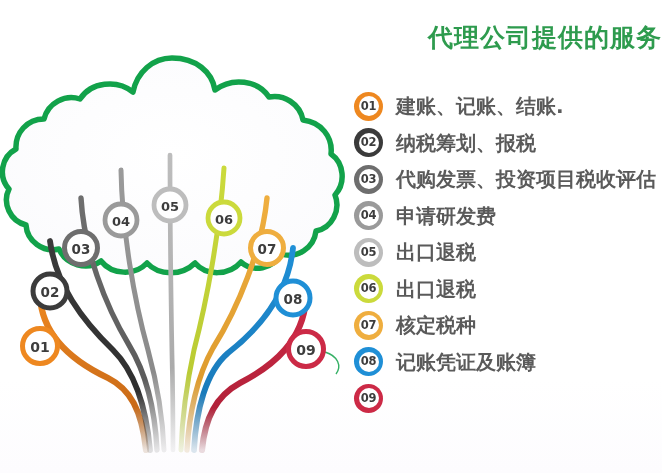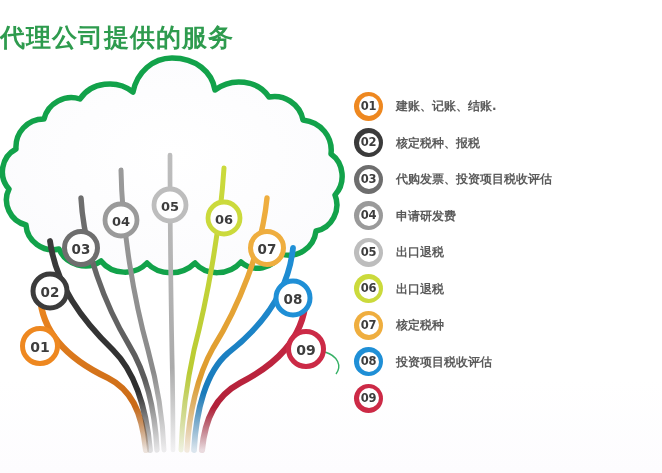--- a/index.html
+++ b/index.html
@@ -20,21 +20,21 @@
     height: 473px;
     background: linear-gradient(180deg, #ffffff 0%, #ffffff 80%, #fdfcfe 100%);
   }
 
   
   #title {
     position: absolute;
     left: 0;
     top: 22px;
     width: 662px;
-    text-align: left;
+    text-align: right;
     font-size: 25px;
     font-weight: bold;
     color: #2E9B4E;
     letter-spacing: 1px;
     line-height: 32px;
     white-space: nowrap;
   }
 
   
   #tree-graphic {
@@ -88,21 +88,21 @@
     position: relative;
     z-index: 3;
     font-size: 11.5px;
     font-weight: bold;
     color: #3d3d3d;
     line-height: 1;
     letter-spacing: -0.3px;
   }
   .legend-label {
     margin-left: 14px;
-    font-size: 12px;
+    font-size: 20px;
     color: #5a5a5a;
     font-weight: bold;
     white-space: nowrap;
     line-height: 20px;
     font-family: "DejaVu Sans", "Liberation Sans", sans-serif;
   }
 </style>
 </head>
 <body>
 
@@ -249,21 +249,21 @@
         <span class="num">01</span>
       </div>
       <div class="legend-label">建账、记账、结账.</div>
     </div>
     <div class="legend-row">
       <div class="legend-badge">
         <div class="ring-outer" style="background: rgb(59, 59, 59); box-shadow: rgb(59, 59, 59) 0px 0px 0px 1px;"></div>
         <div class="ring-inner"></div>
         <span class="num">02</span>
       </div>
-      <div class="legend-label">核定税种、报税</div>
+      <div class="legend-label">纳税筹划、报税</div>
     </div>
     <div class="legend-row">
       <div class="legend-badge">
         <div class="ring-outer" style="background: rgb(110, 110, 110); box-shadow: rgb(110, 110, 110) 0px 0px 0px 1px;"></div>
         <div class="ring-inner"></div>
         <span class="num">03</span>
       </div>
       <div class="legend-label">代购发票、投资项目税收评估</div>
     </div>
     <div class="legend-row">
@@ -297,21 +297,21 @@
         <span class="num">07</span>
       </div>
       <div class="legend-label">核定税种</div>
     </div>
     <div class="legend-row">
       <div class="legend-badge">
         <div class="ring-outer" style="background: rgb(31, 143, 214); box-shadow: rgb(31, 143, 214) 0px 0px 0px 1px;"></div>
         <div class="ring-inner"></div>
         <span class="num">08</span>
       </div>
-      <div class="legend-label">投资项目税收评估</div>
+      <div class="legend-label">记账凭证及账簿</div>
     </div>
     <div class="legend-row">
       <div class="legend-badge">
         <div class="ring-outer" style="background: rgb(204, 42, 70); box-shadow: rgb(204, 42, 70) 0px 0px 0px 1px;"></div>
         <div class="ring-inner"></div>
         <span class="num">09</span>
       </div>
     </div>
   </div>
 

